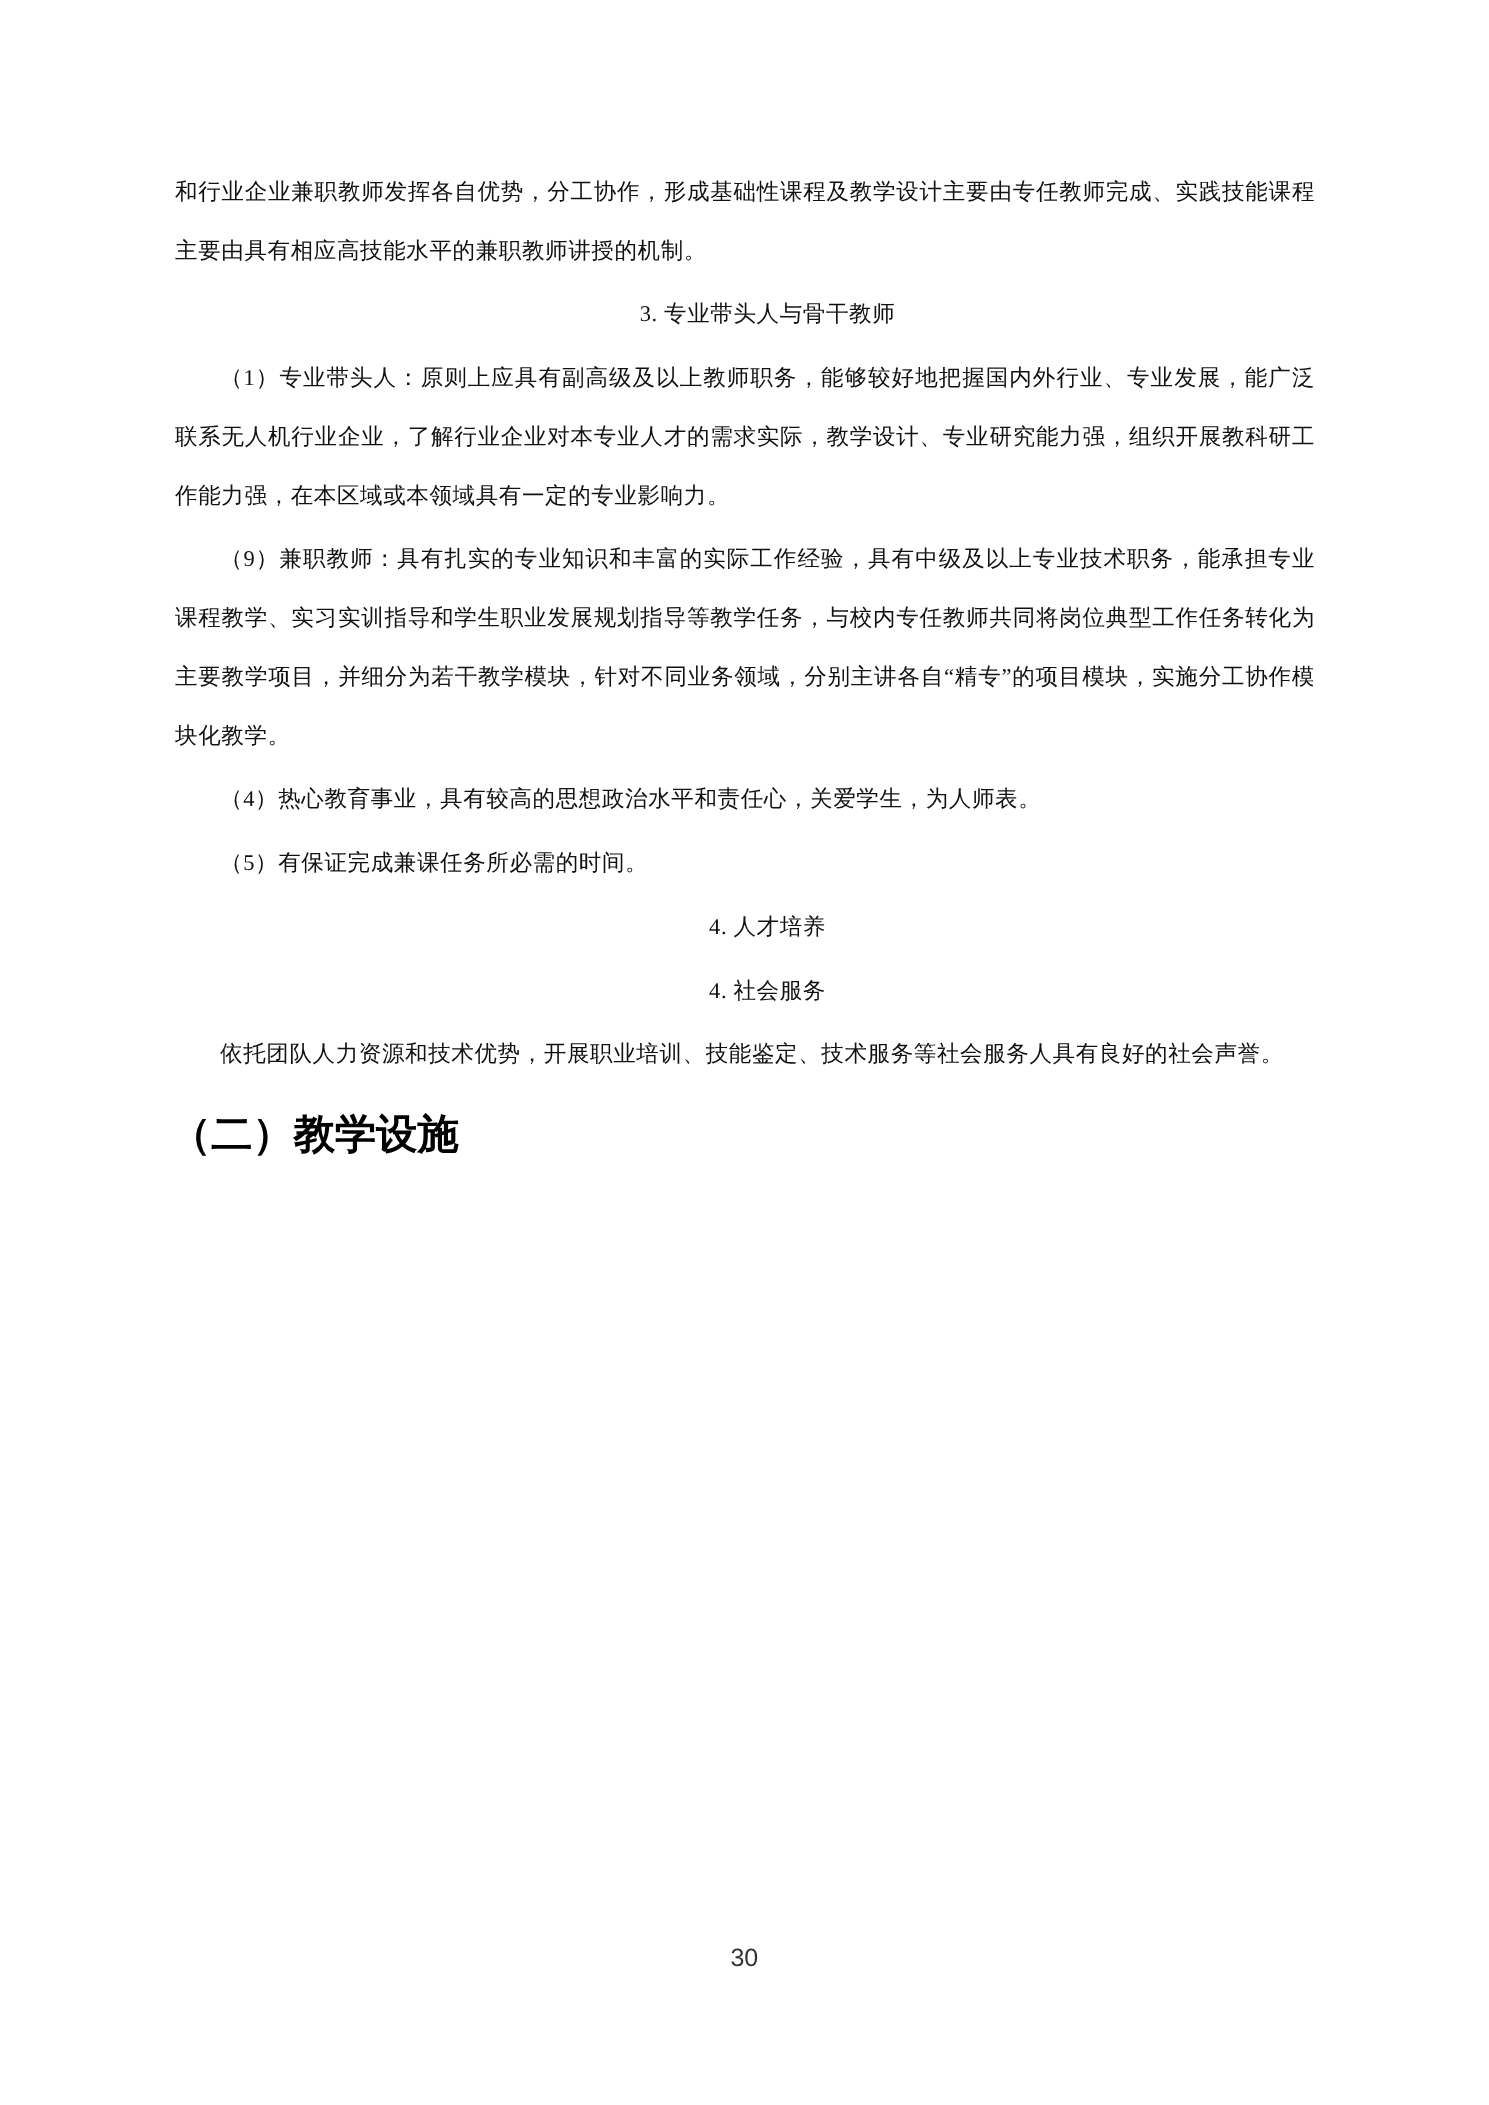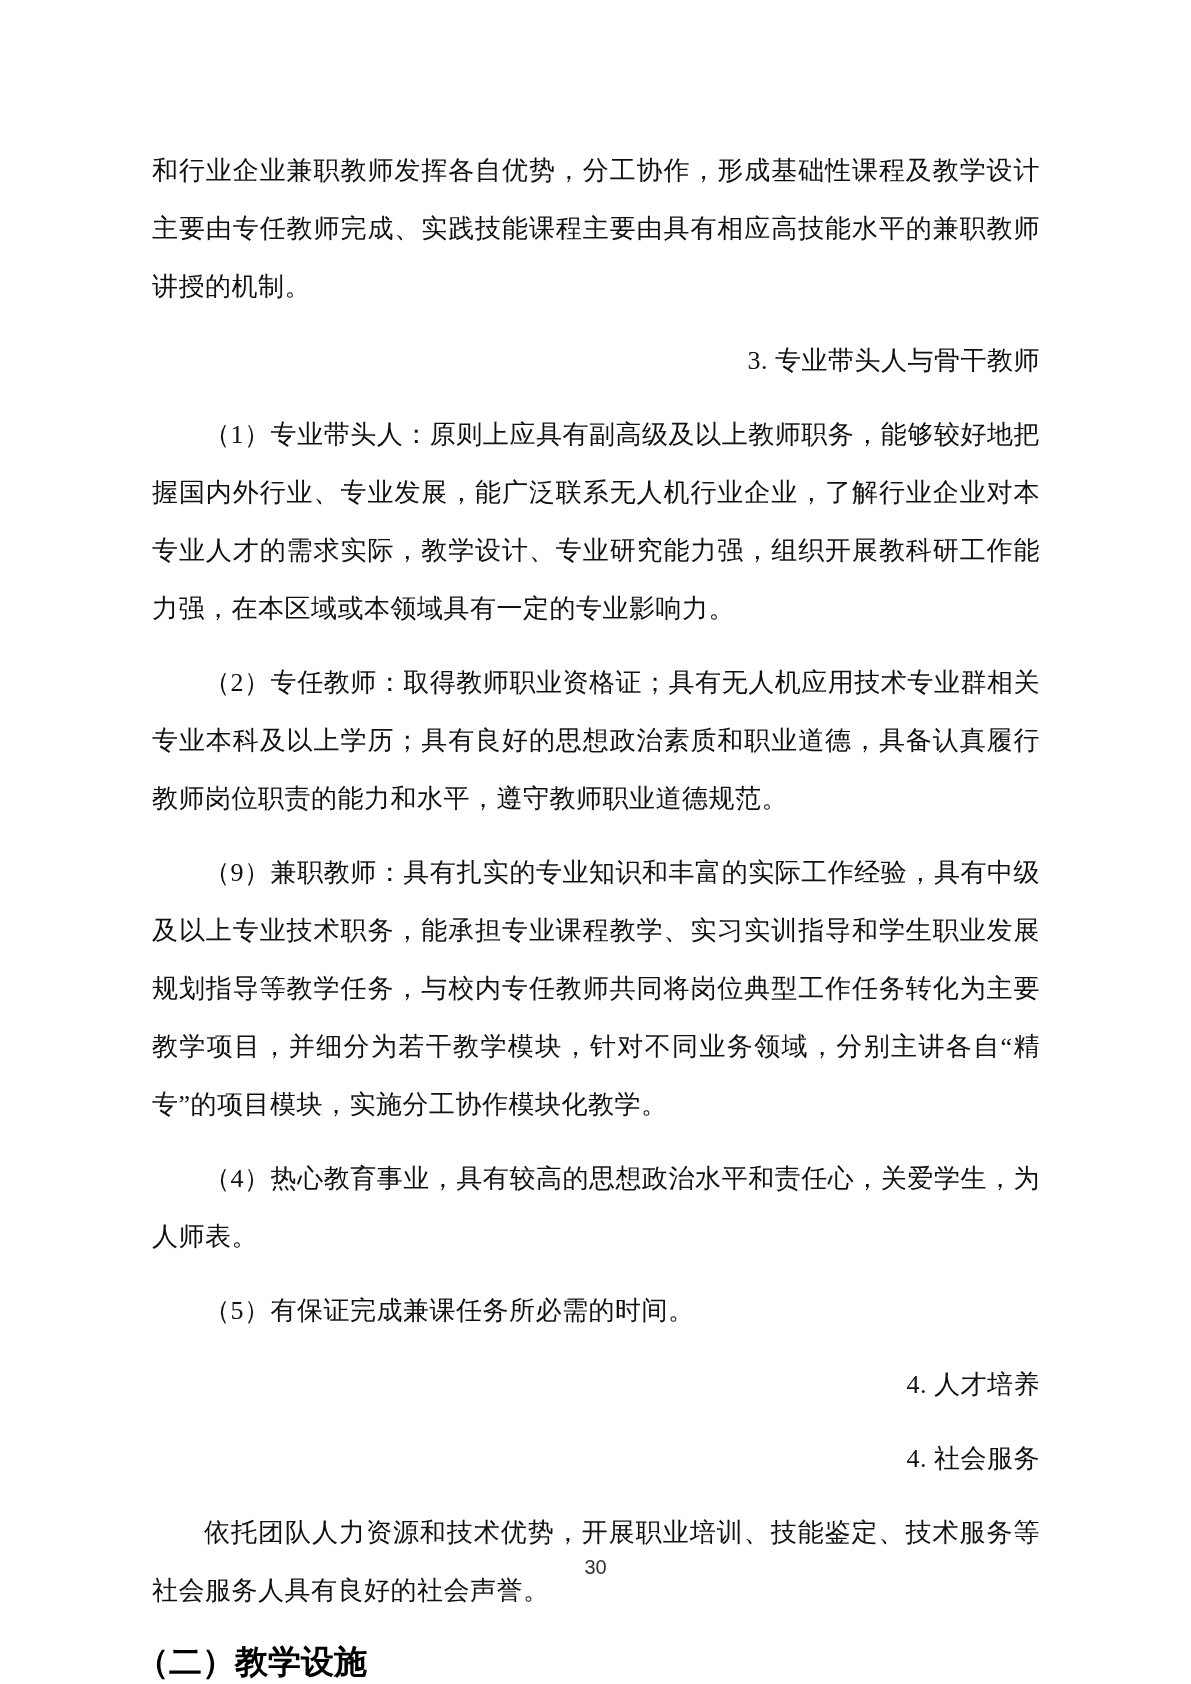--- a/index.html
+++ b/index.html
@@ -16,32 +16,32 @@
     font-family: "Liberation Serif", "DejaVu Serif", serif;
     color: #111111;
   }
   .content {
     position: absolute;
     left: 136px;
     top: 126px;
     width: 920px;
   }
   .para {
-    margin: 16px;
-    font-size: 26px;
-    line-height: 58px;
+    margin: 4px;
+    font-size: 18px;
+    line-height: 47px;
     text-align: justify;
     text-indent: 2em;
     letter-spacing: 0.5px;
   }
   .para.no-indent {
     text-indent: 0;
   }
   .para.subhead {
-    text-align: right;
+    text-align: center;
   }
   .section-heading {
     margin: 14px 0 0 0;
     font-family: "Liberation Sans", "DejaVu Sans", sans-serif;
     font-weight: bold;
     font-size: 33px;
     line-height: 52px;
     color: #000000;
   }
   .footer {
@@ -58,21 +58,20 @@
   }
 </style>
 </head>
 <body>
 
 <div class="page">
   <div class="content">
     <p class="para no-indent">和行业企业兼职教师发挥各自优势，分工协作，形成基础性课程及教学设计主要由专任教师完成、实践技能课程主要由具有相应高技能水平的兼职教师讲授的机制。</p>
     <p class="para subhead">3. 专业带头人与骨干教师</p>
     <p class="para">（1）专业带头人：原则上应具有副高级及以上教师职务，能够较好地把握国内外行业、专业发展，能广泛联系无人机行业企业，了解行业企业对本专业人才的需求实际，教学设计、专业研究能力强，组织开展教科研工作能力强，在本区域或本领域具有一定的专业影响力。</p>
-    <p class="para">（2）专任教师：取得教师职业资格证；具有无人机应用技术专业群相关专业本科及以上学历；具有良好的思想政治素质和职业道德，具备认真履行教师岗位职责的能力和水平，遵守教师职业道德规范。</p>
     <p class="para">（9）兼职教师：具有扎实的专业知识和丰富的实际工作经验，具有中级及以上专业技术职务，能承担专业课程教学、实习实训指导和学生职业发展规划指导等教学任务，与校内专任教师共同将岗位典型工作任务转化为主要教学项目，并细分为若干教学模块，针对不同业务领域，分别主讲各自“精专”的项目模块，实施分工协作模块化教学。</p>
     <p class="para">（4）热心教育事业，具有较高的思想政治水平和责任心，关爱学生，为人师表。</p>
     <p class="para">（5）有保证完成兼课任务所必需的时间。</p>
     <p class="para subhead">4. 人才培养</p>
     <p class="para subhead">4. 社会服务</p>
     <p class="para">依托团队人力资源和技术优势，开展职业培训、技能鉴定、技术服务等社会服务人具有良好的社会声誉。</p>
     <h2 class="section-heading">（二）教学设施</h2>
   </div>
   <div class="footer">
     <span class="page-number">30</span>

